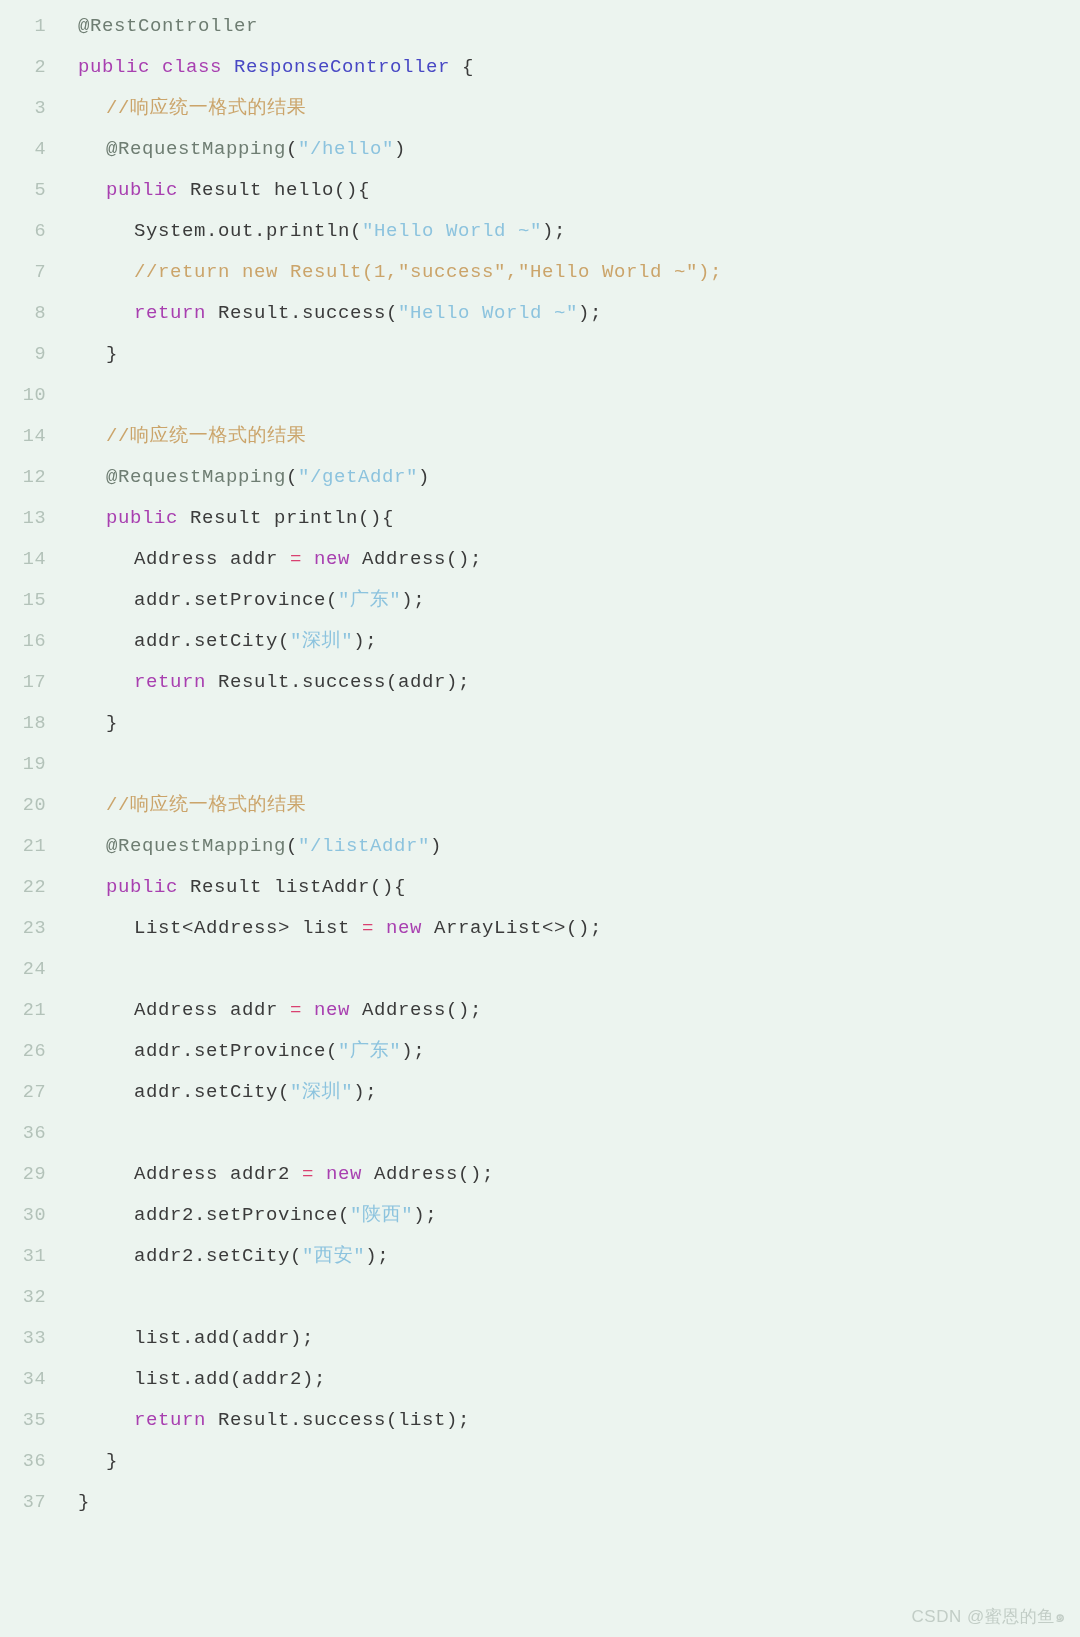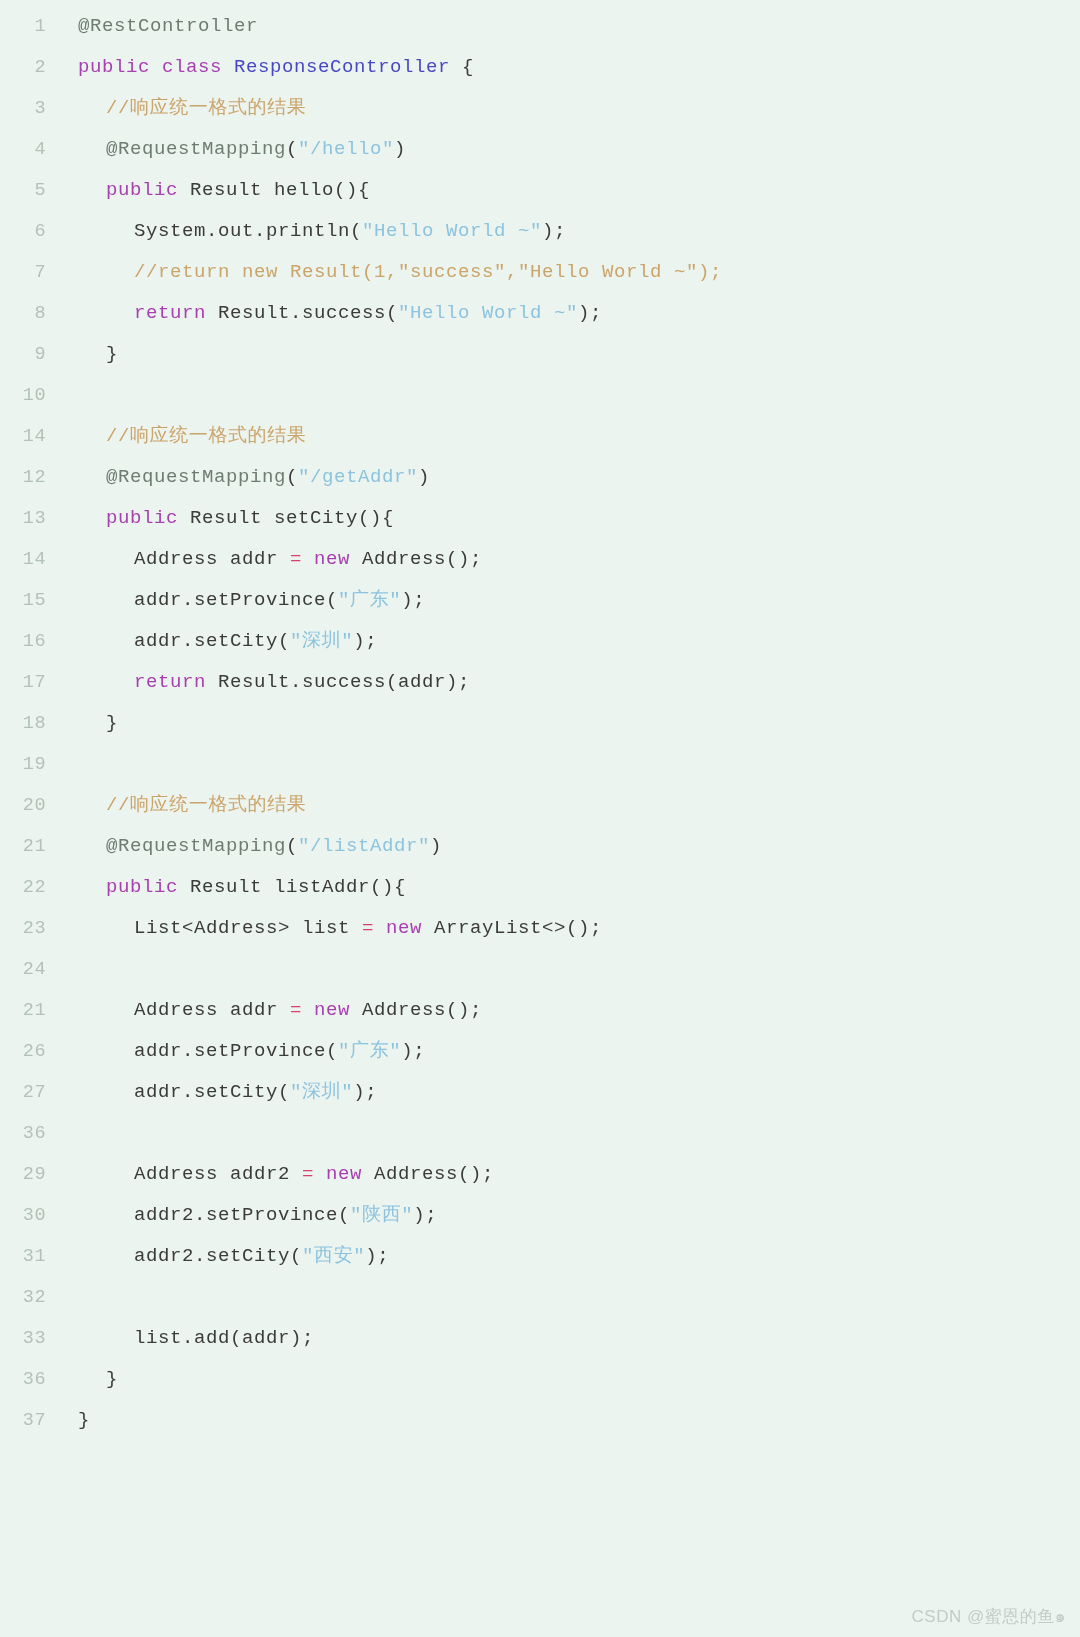--- a/index.html
+++ b/index.html
@@ -82,38 +82,40 @@
     <div class="code-line"><span class="line-no">3</span><span class="line-code" style="padding-left: 60px;"><span class="t-comment">//响应统一格式的结果</span></span></div>
     <div class="code-line"><span class="line-no">4</span><span class="line-code" style="padding-left: 60px;"><span class="t-anno">@RequestMapping</span><span class="t-default">(</span><span class="t-string">"/hello"</span><span class="t-default">)</span></span></div>
     <div class="code-line"><span class="line-no">5</span><span class="line-code" style="padding-left: 60px;"><span class="t-keyword">public </span><span class="t-default">Result hello(){</span></span></div>
     <div class="code-line"><span class="line-no">6</span><span class="line-code" style="padding-left: 88px;"><span class="t-default">System.out.println(</span><span class="t-string">"Hello World ~"</span><span class="t-default">);</span></span></div>
     <div class="code-line"><span class="line-no">7</span><span class="line-code" style="padding-left: 88px;"><span class="t-comment">//return new Result(1,"success","Hello World ~");</span></span></div>
     <div class="code-line"><span class="line-no">8</span><span class="line-code" style="padding-left: 88px;"><span class="t-keyword">return </span><span class="t-default">Result.success(</span><span class="t-string">"Hello World ~"</span><span class="t-default">);</span></span></div>
     <div class="code-line"><span class="line-no">9</span><span class="line-code" style="padding-left: 60px;"><span class="t-default">}</span></span></div>
     <div class="code-line"><span class="line-no">10</span><span class="line-code" style="padding-left: 32px;">&nbsp;</span></div>
     <div class="code-line"><span class="line-no">14</span><span class="line-code" style="padding-left: 60px;"><span class="t-comment">//响应统一格式的结果</span></span></div>
     <div class="code-line"><span class="line-no">12</span><span class="line-code" style="padding-left: 60px;"><span class="t-anno">@RequestMapping</span><span class="t-default">(</span><span class="t-string">"/getAddr"</span><span class="t-default">)</span></span></div>
-    <div class="code-line"><span class="line-no">13</span><span class="line-code" style="padding-left: 60px;"><span class="t-keyword">public </span><span class="t-default">Result setCity(){</span></span></div>
+    <div class="code-line"><span class="line-no">13</span><span class="line-code" style="padding-left: 60px;"><span class="t-keyword">public </span><span class="t-default">Result println(){</span></span></div>
     <div class="code-line"><span class="line-no">14</span><span class="line-code" style="padding-left: 88px;"><span class="t-default">Address addr </span><span class="t-operator">= </span><span class="t-keyword">new </span><span class="t-default">Address();</span></span></div>
     <div class="code-line"><span class="line-no">15</span><span class="line-code" style="padding-left: 88px;"><span class="t-default">addr.setProvince(</span><span class="t-string">"广东"</span><span class="t-default">);</span></span></div>
     <div class="code-line"><span class="line-no">16</span><span class="line-code" style="padding-left: 88px;"><span class="t-default">addr.setCity(</span><span class="t-string">"深圳"</span><span class="t-default">);</span></span></div>
     <div class="code-line"><span class="line-no">17</span><span class="line-code" style="padding-left: 88px;"><span class="t-keyword">return </span><span class="t-default">Result.success(addr);</span></span></div>
     <div class="code-line"><span class="line-no">18</span><span class="line-code" style="padding-left: 60px;"><span class="t-default">}</span></span></div>
     <div class="code-line"><span class="line-no">19</span><span class="line-code" style="padding-left: 32px;">&nbsp;</span></div>
     <div class="code-line"><span class="line-no">20</span><span class="line-code" style="padding-left: 60px;"><span class="t-comment">//响应统一格式的结果</span></span></div>
     <div class="code-line"><span class="line-no">21</span><span class="line-code" style="padding-left: 60px;"><span class="t-anno">@RequestMapping</span><span class="t-default">(</span><span class="t-string">"/listAddr"</span><span class="t-default">)</span></span></div>
     <div class="code-line"><span class="line-no">22</span><span class="line-code" style="padding-left: 60px;"><span class="t-keyword">public </span><span class="t-default">Result listAddr(){</span></span></div>
     <div class="code-line"><span class="line-no">23</span><span class="line-code" style="padding-left: 88px;"><span class="t-default">List&lt;Address&gt; list </span><span class="t-operator">= </span><span class="t-keyword">new </span><span class="t-default">ArrayList&lt;&gt;();</span></span></div>
     <div class="code-line"><span class="line-no">24</span><span class="line-code" style="padding-left: 32px;">&nbsp;</span></div>
     <div class="code-line"><span class="line-no">21</span><span class="line-code" style="padding-left: 88px;"><span class="t-default">Address addr </span><span class="t-operator">= </span><span class="t-keyword">new </span><span class="t-default">Address();</span></span></div>
     <div class="code-line"><span class="line-no">26</span><span class="line-code" style="padding-left: 88px;"><span class="t-default">addr.setProvince(</span><span class="t-string">"广东"</span><span class="t-default">);</span></span></div>
     <div class="code-line"><span class="line-no">27</span><span class="line-code" style="padding-left: 88px;"><span class="t-default">addr.setCity(</span><span class="t-string">"深圳"</span><span class="t-default">);</span></span></div>
     <div class="code-line"><span class="line-no">36</span><span class="line-code" style="padding-left: 32px;">&nbsp;</span></div>
     <div class="code-line"><span class="line-no">29</span><span class="line-code" style="padding-left: 88px;"><span class="t-default">Address addr2 </span><span class="t-operator">= </span><span class="t-keyword">new </span><span class="t-default">Address();</span></span></div>
     <div class="code-line"><span class="line-no">30</span><span class="line-code" style="padding-left: 88px;"><span class="t-default">addr2.setProvince(</span><span class="t-string">"陕西"</span><span class="t-default">);</span></span></div>
     <div class="code-line"><span class="line-no">31</span><span class="line-code" style="padding-left: 88px;"><span class="t-default">addr2.setCity(</span><span class="t-string">"西安"</span><span class="t-default">);</span></span></div>
     <div class="code-line"><span class="line-no">32</span><span class="line-code" style="padding-left: 32px;">&nbsp;</span></div>
     <div class="code-line"><span class="line-no">33</span><span class="line-code" style="padding-left: 88px;"><span class="t-default">list.add(addr);</span></span></div>
+    <div class="code-line"><span class="line-no">34</span><span class="line-code" style="padding-left: 88px;"><span class="t-default">list.add(addr2);</span></span></div>
+    <div class="code-line"><span class="line-no">35</span><span class="line-code" style="padding-left: 88px;"><span class="t-keyword">return </span><span class="t-default">Result.success(list);</span></span></div>
     <div class="code-line"><span class="line-no">36</span><span class="line-code" style="padding-left: 60px;"><span class="t-default">}</span></span></div>
     <div class="code-line"><span class="line-no">37</span><span class="line-code" style="padding-left: 32px;"><span class="t-default">}</span></span></div>
   </div>
 
 <div id="watermark">CSDN @蜜恩的鱼๑</div>
 
 </body></html>

